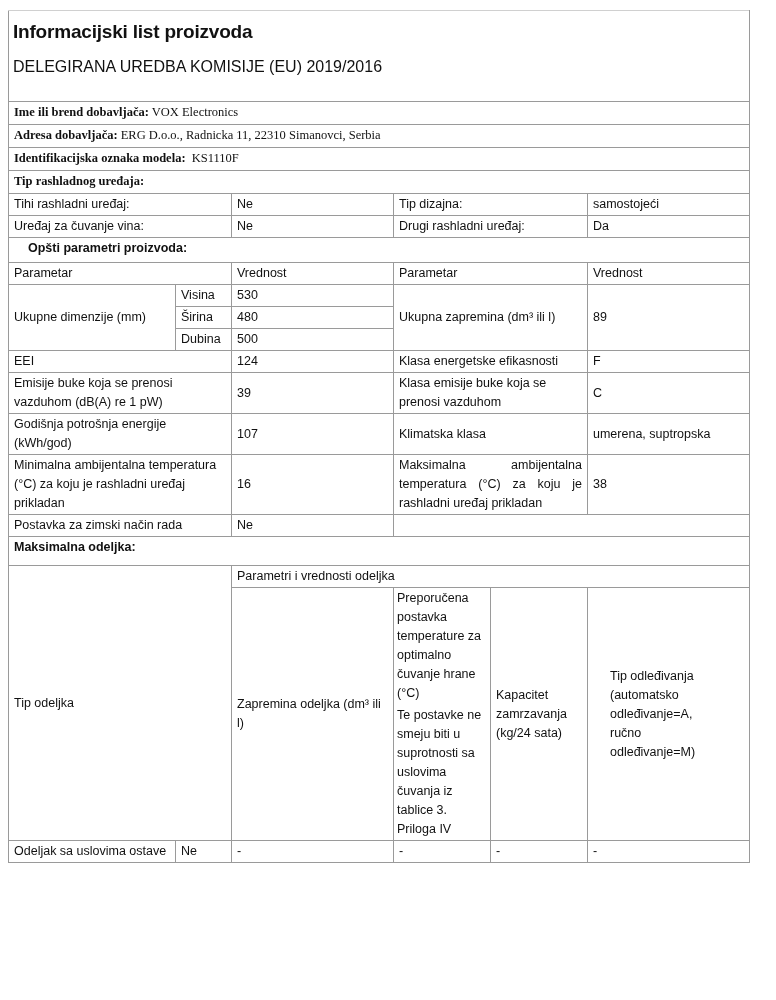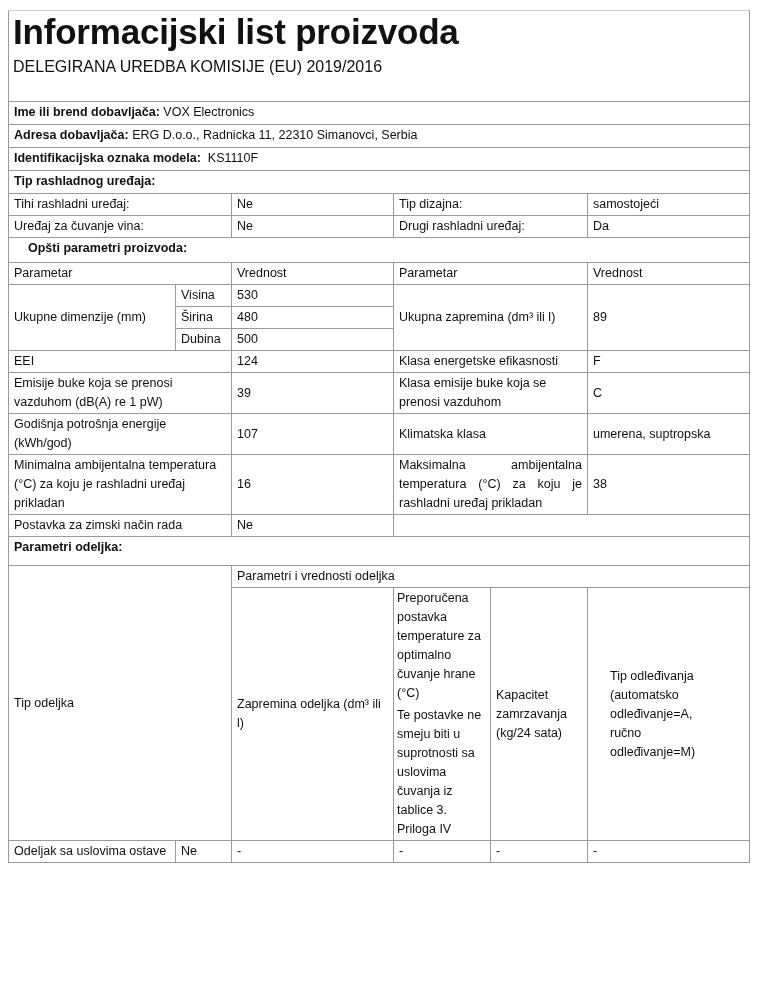--- a/index.html
+++ b/index.html
@@ -2,28 +2,28 @@
 <html><head>
 <meta charset="utf-8">
 <style>
   html, body { margin: 0; padding: 0; background: #ffffff; }
   body { width: 776px; height: 1000px; position: relative; overflow: hidden;
          font-family: "Liberation Sans", sans-serif; color: #111; }
   .page { position: absolute; left: 8px; top: 10px; width: 741px; }
   table { border-collapse: collapse; width: 741px; table-layout: fixed; }
   td { border: 1px solid #9a9a9a; font-size: 12.5px; line-height: 19px; padding: 1px 5px; vertical-align: top; }
   .hdr td { border-top: 1px solid #d0d0d0; }
-  .title { font-size: 35px; font-weight: bold; line-height: 34px; padding: 4px 4px 0 4px; letter-spacing: -0.2px; }
+  .title { font-size: 19px; font-weight: bold; line-height: 34px; padding: 4px 4px 0 4px; letter-spacing: -0.2px; }
   .subtitle { font-size: 16px; padding: 8px 4px 0 4px; height: 44px; }
   .b { font-weight: bold; }
   .section { height: 22px; padding-left: 19px; }
   .vmid { vertical-align: middle; }
   .center { text-align: left; }
   .justify { text-align: justify; }
-  .tall { height: 20px; }
+  .tall { height: 20px; font-family: Liberation Serif, serif; }
 </style>
 </head>
 <body>
 
 <div class="page">
 <table>
   <colgroup>
     <col style="width:167px">
         <col style="width:56px">
         <col style="width:162px">
@@ -109,21 +109,21 @@
     <td class="vmid">16</td>
     <td colspan="2" class="justify">Maksimalna ambijentalna temperatura (°C) za koju je rashladni uređaj prikladan</td>
     <td class="vmid">38</td>
   </tr>
   <tr>
     <td colspan="2">Postavka za zimski način rada</td>
     <td>Ne</td>
     <td colspan="3"></td>
   </tr>
   <tr>
-    <td colspan="6" class="b" style="height:26px;">Parametri odeljka:</td>
+    <td colspan="6" class="b" style="height:26px;">Maksimalna odeljka:</td>
   </tr>
   <tr>
     <td colspan="2" rowspan="2" class="vmid center">Tip odeljka</td>
     <td colspan="4" class="center">Parametri i vrednosti odeljka</td>
   </tr>
   <tr>
     <td class="vmid center">Zapremina odeljka (dm³ ili l)</td>
     <td class="center" style="padding:1px 3px;">
       <div>Preporučena postavka temperature za optimalno čuvanje hrane (°C)</div>
       <div style="margin-top:3px;">Te postavke ne smeju biti u suprotnosti sa uslovima čuvanja iz tablice 3. Priloga IV</div>

